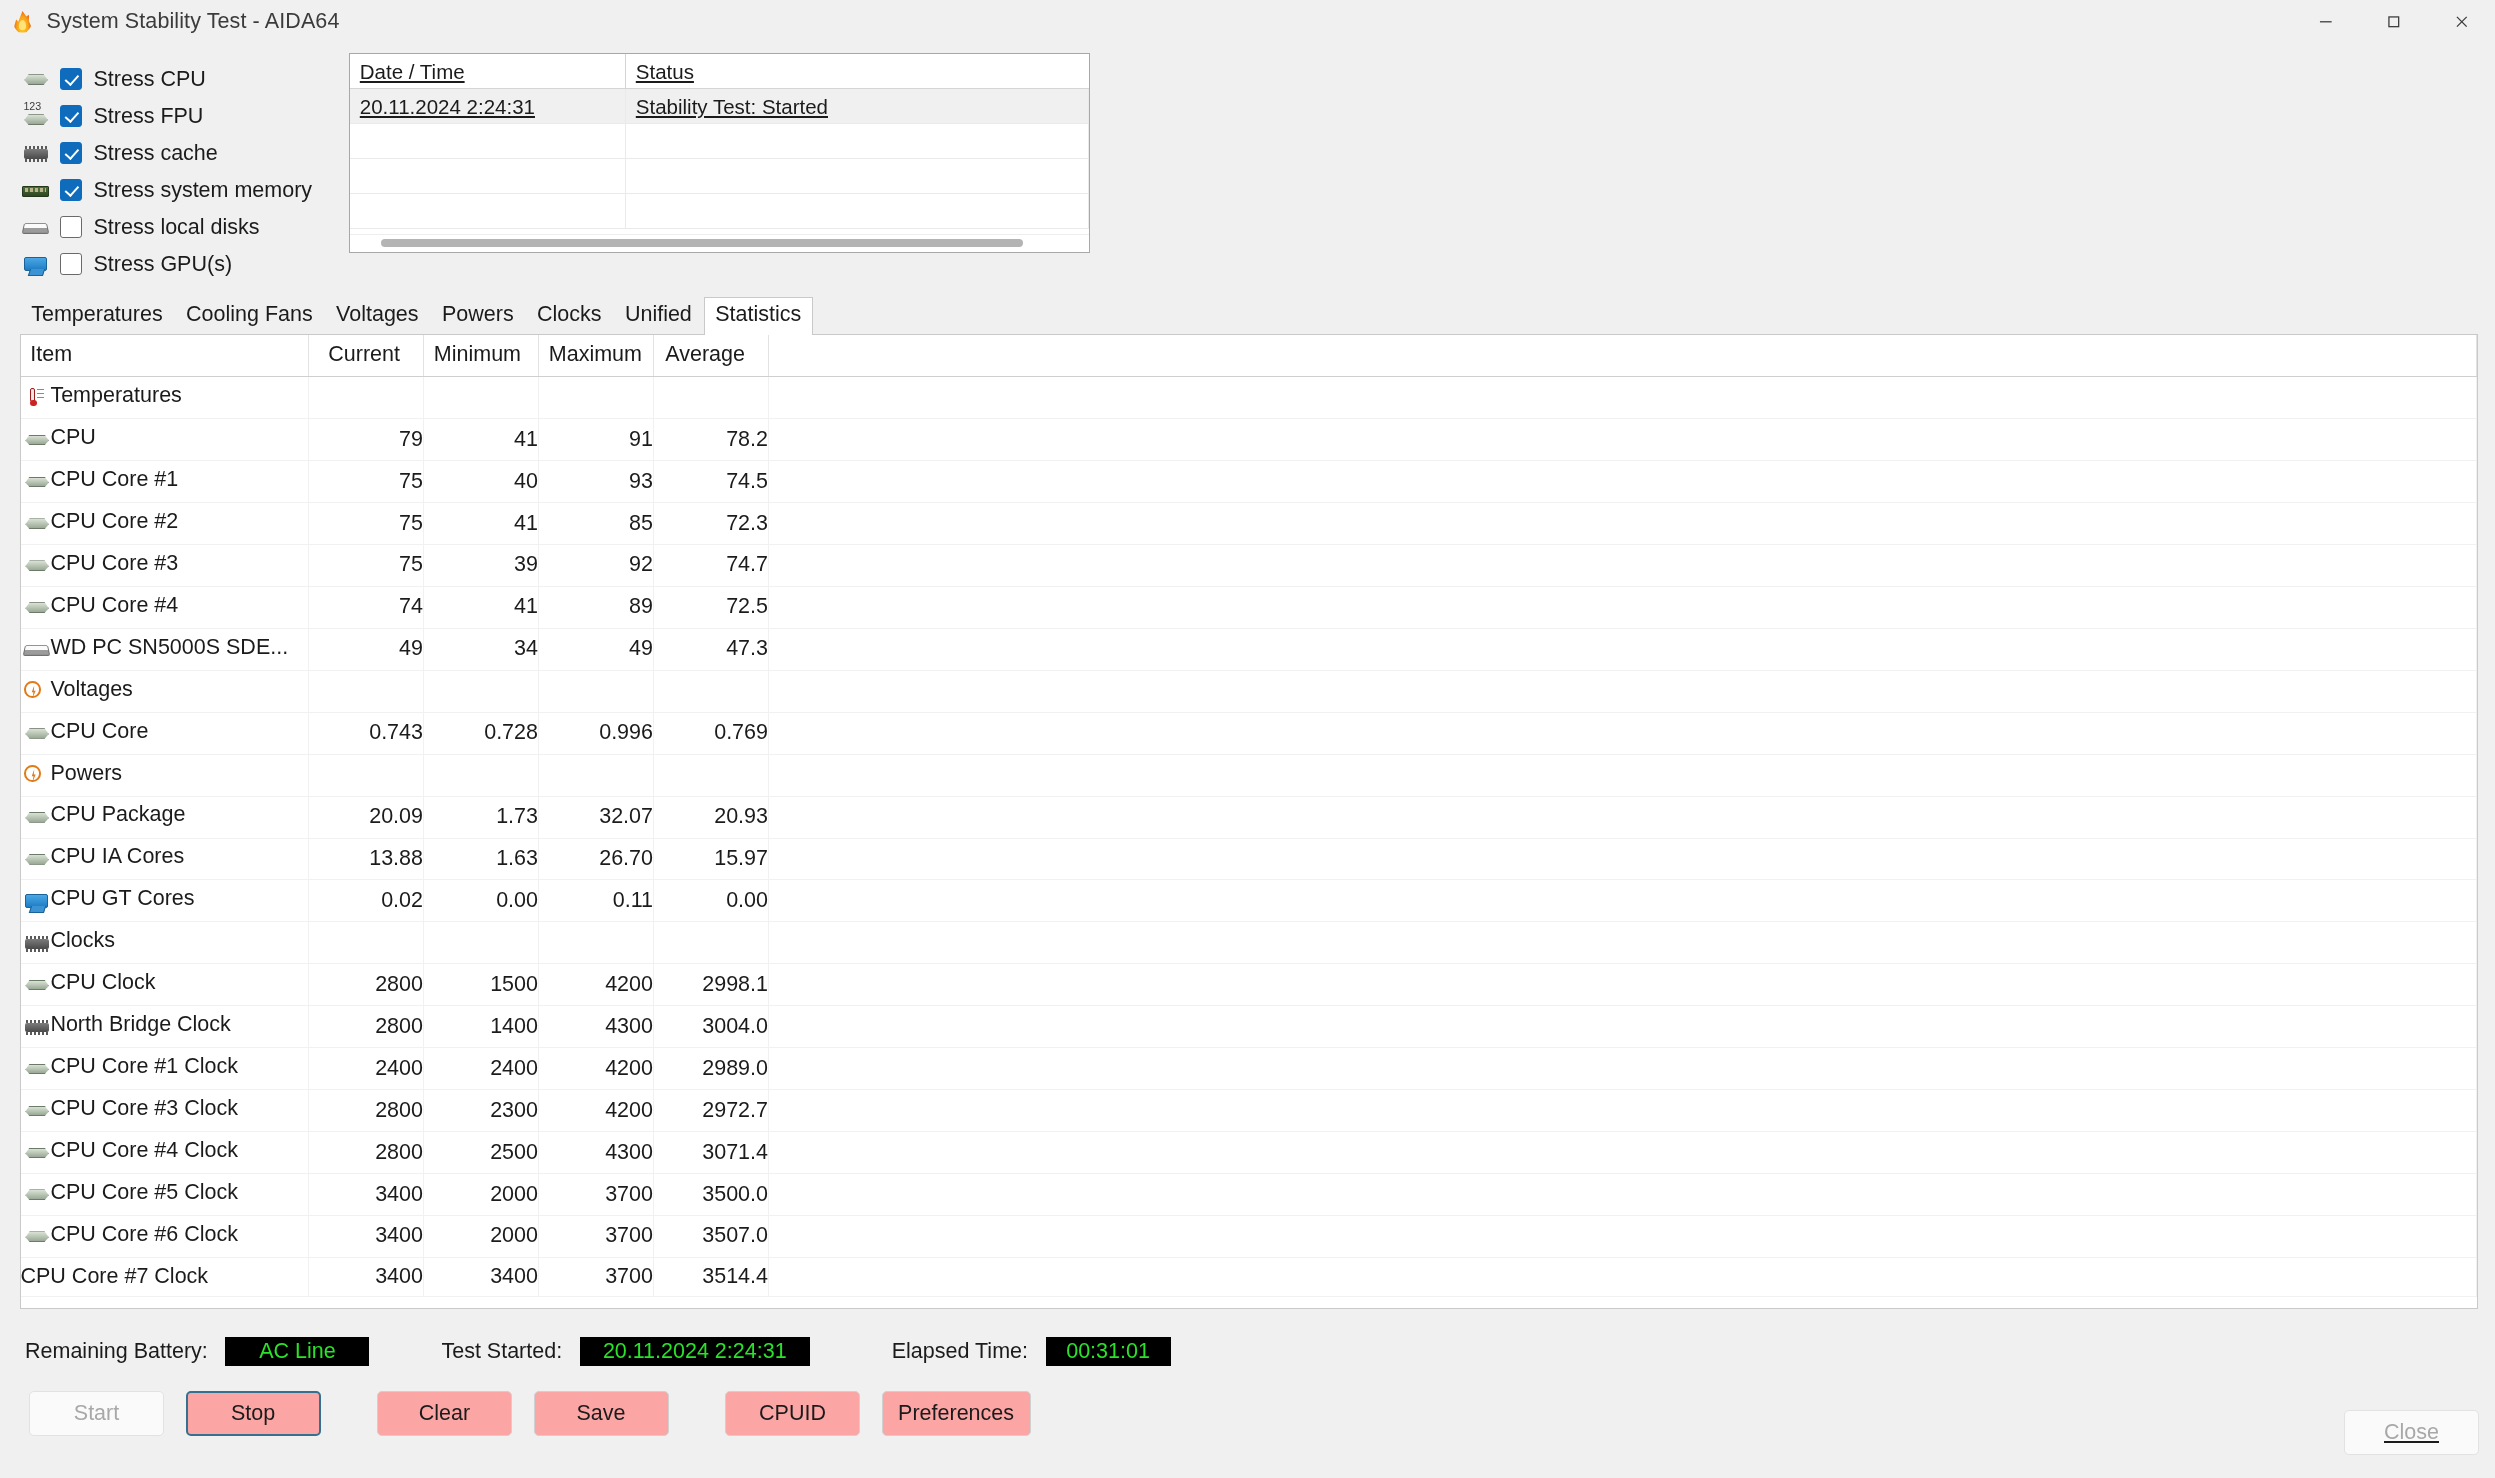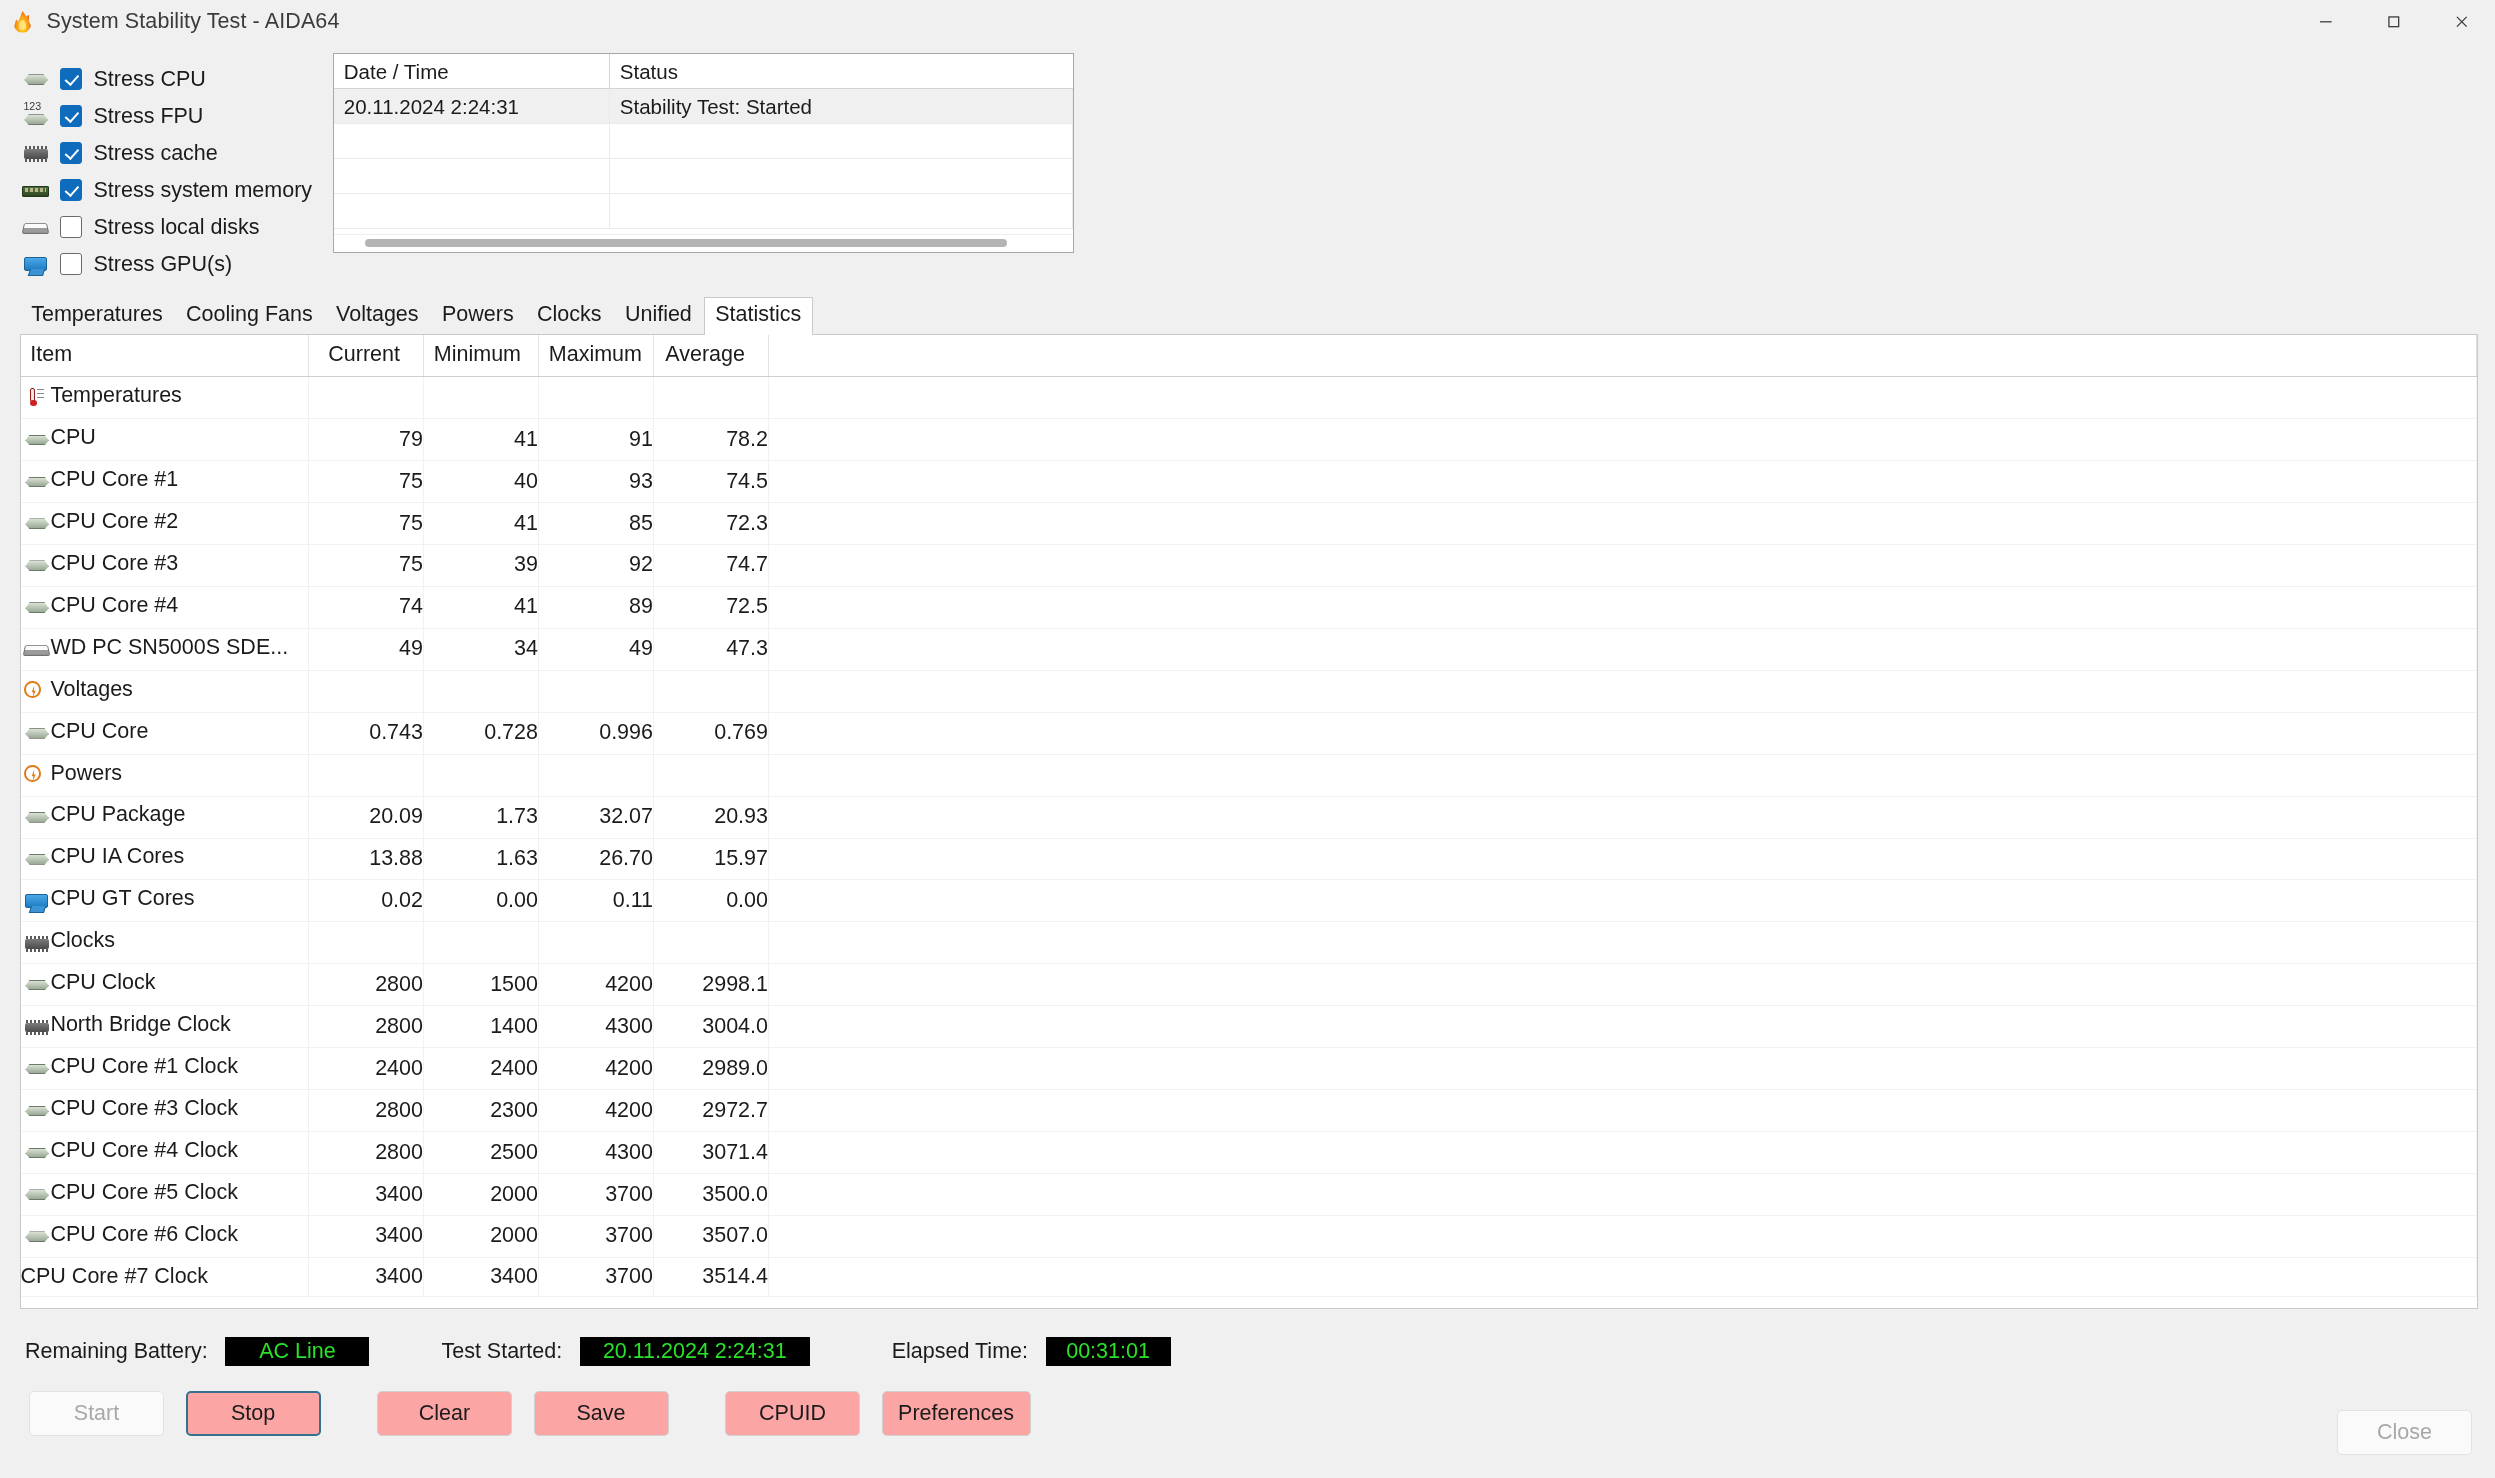--- a/index.html
+++ b/index.html
@@ -123,23 +123,23 @@
   .cb.on { background: #0f6cbd; border-color: #0f6cbd; }
   .cb.on::after {
     content: ""; position: absolute; left: 6.8px; top: 2.9px;
     width: 5.9px; height: 10.7px; border: solid #fff; border-width: 0 2.1px 2.1px 0;
     transform: rotate(42deg);
   }
   .cb-label { font-size: 21.5px; color: #1b1b1b; white-space: nowrap; }
 
   
   .logbox {
-    width: 741px; height: 200px; margin-left: 11px;
+    width: 741px; height: 200px; margin-left: 27px;
     border: 1px solid #a8a8a8; background: #fff;
-    position: relative; overflow: hidden;
+    position: relative; overflow: hidden; text-decoration: underline;
   }
   .loghead { display: flex; height: 35px; border-bottom: 1px solid #d4d4d4; }
   .loghead div {
     font-size: 20.5px; padding: 5.9px 0 0 9.8px; color: #1b1b1b;
   }
   .lh1 { width: 276px; border-right: 1px solid #d4d4d4; }
   .lh2 { flex: 1; }
   .logrow { display: flex; height: 35px; border-bottom: 1px solid #eaeaea; }
   .logrow.sel { background: #f0f0f0; }
   .logrow .c1 { width: 276px; border-right: 1px solid #eaeaea; padding: 5.9px 0 0 9.8px; font-size: 20.5px; }
@@ -249,21 +249,21 @@
     min-width: 135px; height: 45px;
     background: #fca5a5; border: 1px solid #d0d0d0; border-radius: 4.9px;
     font-size: 21.5px; color: #1b1b1b;
     display: flex; align-items: center; justify-content: center;
     padding: 0 15.6px;
   }
   .btn.disabled { color: #a8a8a8; background: #fafafa; border-color: #e2e2e2; }
   .btn.focus { border: 2px solid #35718f; }
   .btn.gap-left { margin-left: 35px; }
   .btnbar-right {
-    position: absolute; right: 23px; bottom: 23.4px;
+    position: absolute; right: 16px; bottom: 23.4px; text-decoration: underline;
   }
 </style>
 </head>
 <body>
 
 <div class="titlebar">
   <div class="app-icon">
       <div class="flame"></div>
     </div>
   <div class="title-text">System Stability Test - AIDA64</div>

